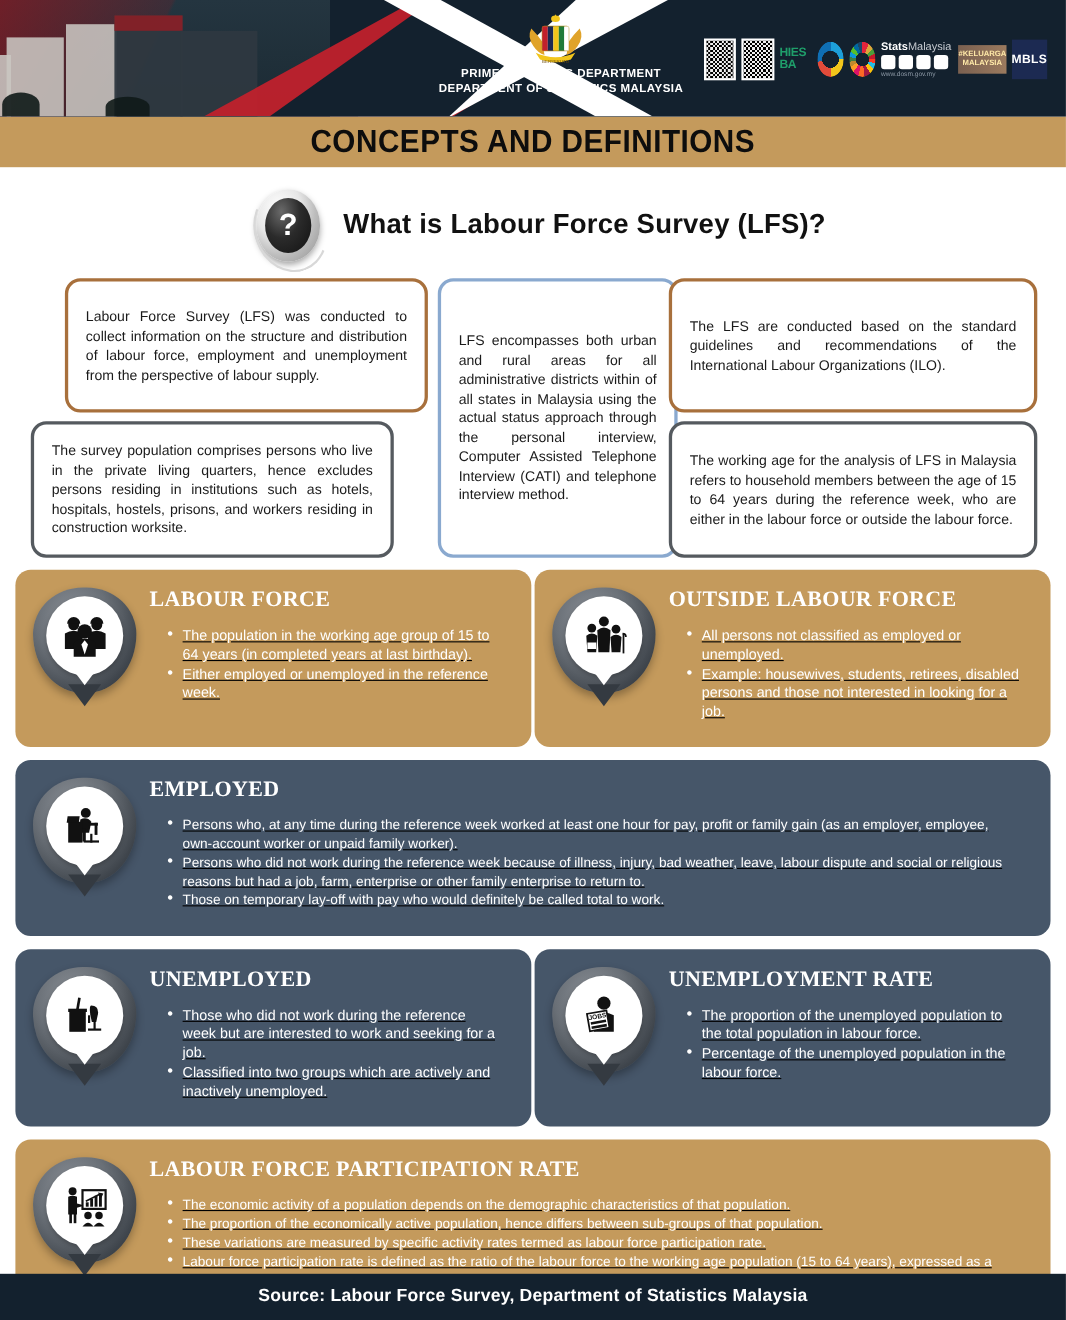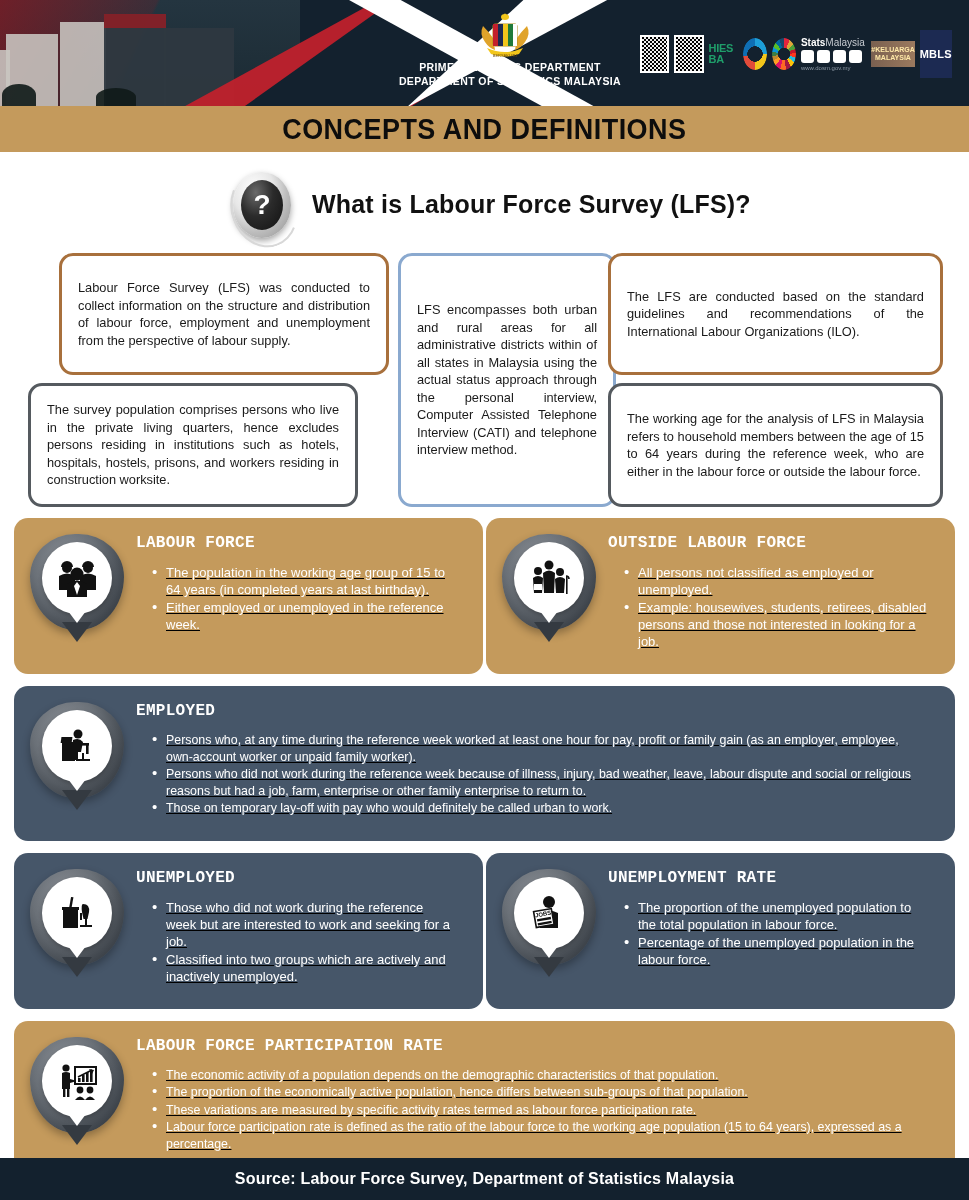--- a/index.html
+++ b/index.html
@@ -84,21 +84,21 @@
   .logo-stats{width:88px;height:40px;color:#fff;display:flex;flex-direction:column;
     justify-content:center;align-items:flex-start;}
   .logo-stats .ttl{font-size:10px;font-weight:700;}
   .logo-stats .ttl span{font-weight:400;color:#c8ccd2;}
   .logo-stats .soc{display:flex;gap:3px;margin-top:2px;}
   .logo-stats .soc i{width:13px;height:13px;border-radius:3px;display:inline-block;}
   .logo-stats .url{font-size:6px;color:#8c98a5;margin-top:2px;}
   .logo-kel{width:58px;height:26px;background:
     linear-gradient(90deg,#7a6050,#9b7a5e);color:#ffe9a8;font-size:7px;font-weight:800;
     display:flex;align-items:center;justify-content:center;text-align:center;line-height:8px;}
-  .logo-mbls{width:42px;height:48px;background:#1c2a52;color:#fff;font-size:11px;
+  .logo-mbls{width:42px;height:36px;background:#1c2a52;color:#fff;font-size:11px;
     font-weight:800;display:flex;align-items:center;justify-content:center;letter-spacing:.3px;}
 
   
   .title-bar{
     width:969px;height:46px;background:#c49a5c;
     display:flex;align-items:center;justify-content:center;
   }
   .title-bar h1{
     margin:0;color:#0d0d0d;
     font-family:"Liberation Sans Narrow","Liberation Sans",sans-serif;
@@ -179,22 +179,22 @@
     box-shadow:0 2px 4px rgba(0,0,0,.25);
   }
   .pin-white:after{
     content:"";position:absolute;left:50%;bottom:-9px;transform:translateX(-50%);
     width:0;height:0;border-left:12px solid transparent;border-right:12px solid transparent;
     border-top:16px solid #fff;
   }
   .pin-white svg{position:relative;z-index:3;}
   .card-body{flex:1;padding-top:4px;padding-left:6px;}
   .card-title{
-    font-family:Liberation Mono, monospace;
-    font-weight:700;font-size:16px;letter-spacing:.3px;color:#fff;margin-bottom:3px;
+    font-family:Liberation Serif, serif;
+    font-weight:700;font-size:20px;letter-spacing:.3px;color:#fff;margin-bottom:3px;
   }
   .card.gold .card-title{color:#ffffff;}
   .card ul{margin:12px;padding:0 0 0 16px;list-style:none;text-decoration:underline;}
   .card li{
     position:relative;color:#ffffff;font-size:13px;line-height:17px;margin-bottom:1px;
     padding-left:2px;
   }
   .card li:before{
     content:"\2022";position:absolute;left:-12px;top:-1px;font-size:15px;color:#fff;
   }
@@ -383,21 +383,21 @@
             <rect x="20" y="33" width="14" height="2" fill="#111"></rect>
             <rect x="19" y="22" width="3" height="12" fill="#111"></rect>
           </svg>
         </div>
       </div>
       <div class="card-body">
         <div class="card-title">EMPLOYED</div>
         <ul>
           <li>Persons who, at any time during the reference week worked at least one hour for pay, profit or family gain (as an employer, employee, own-account worker or unpaid family worker).</li>
           <li>Persons who did not work during the reference week because of illness, injury, bad weather, leave, labour dispute and social or religious reasons but had a job, farm, enterprise or other family enterprise to return to.</li>
-          <li>Those on temporary lay-off with pay who would definitely be called urban to work.</li>
+          <li>Those on temporary lay-off with pay who would definitely be called total to work.</li>
         </ul>
       </div>
     </div>
   </div>
 
   <div class="row2">
 
     <div class="card navy">
       <div class="card-icon">
         <div class="pin"></div>

